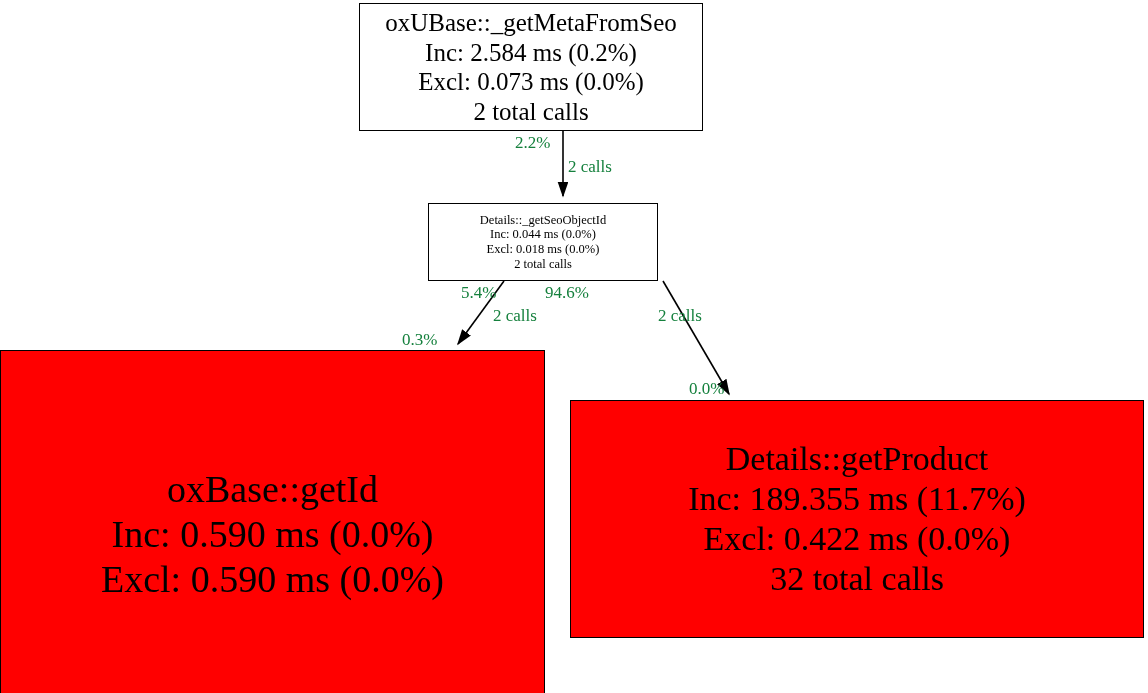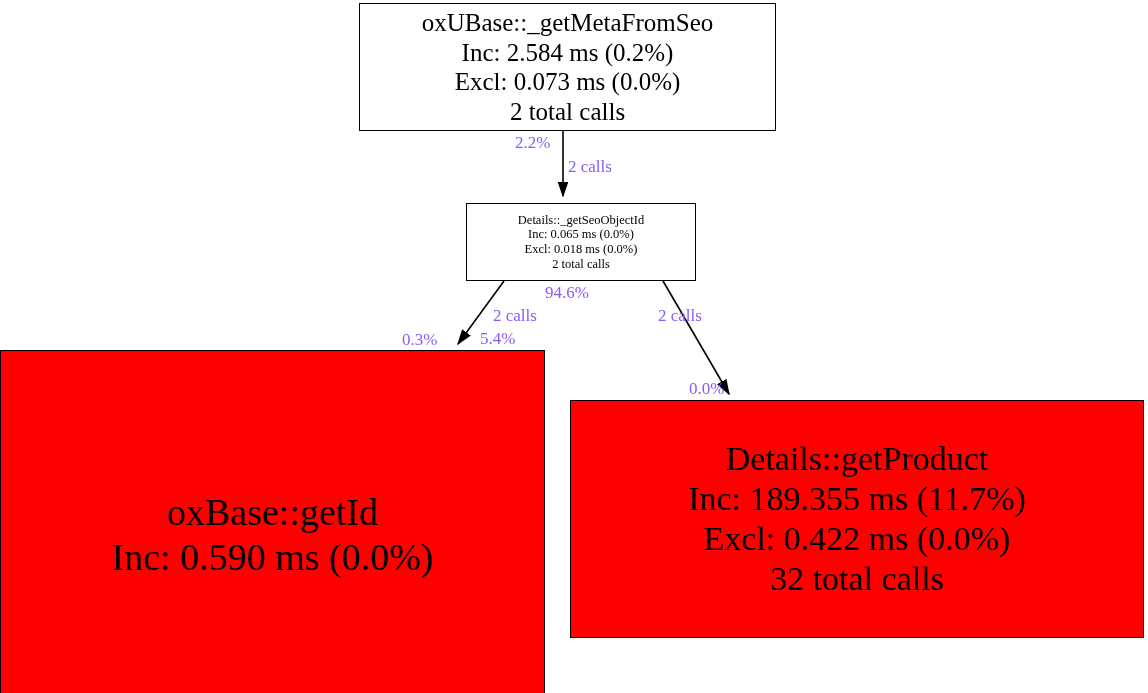--- a/index.html
+++ b/index.html
@@ -29,29 +29,29 @@
     white-space: nowrap;
   }
   .node .line {
     display: block;
   }
 
   
   #node-root {
     left: 359px;
     top: 3px;
-    width: 417px;
+    width: 344px;
     height: 128px;
     background: #ffffff;
     font-size: 25px;
   }
 
   
   #node-seo {
-    left: 466px;
+    left: 428px;
     top: 203px;
     width: 230px;
     height: 78px;
     background: #ffffff;
     font-size: 12.5px;
   }
 
   
   #node-getid {
     left: 0;
@@ -77,21 +77,21 @@
     left: 0;
     top: 0;
     width: 1148px;
     height: 693px;
     pointer-events: none;
   }
 
   .edge-label {
     position: absolute;
     font-family: "Liberation Serif", "DejaVu Serif", serif;
-    color: #8b5cf6;
+    color: #15803d;
     white-space: nowrap;
     line-height: 1;
   }
   .lbl-sm { font-size: 17px; }
 </style>
 </head>
 <body>
 
 <div id="canvas">
 
@@ -112,45 +112,46 @@
 
     <g>
       <line x1="663" y1="281" x2="729" y2="394" stroke="#000000" stroke-width="1.6" marker-end="url(#arrowhead)"></line>
     </g>
   </svg>
 
   <div class="edge-label lbl-sm" style="left:515px; top:134px;">2.2%</div>
   <div class="edge-label lbl-sm" style="left:568px; top:158px;">2 calls</div>
   <div class="edge-label lbl-sm" style="left:494px; top:180px;margin-top:30px;">100.0%</div>
 
-  <div class="edge-label lbl-sm" style="left:480px; top:284px;margin-top:46px;">5.4%</div>
+  <div class="edge-label lbl-sm" style="left:461px; top:284px;">5.4%</div>
   <div class="edge-label lbl-sm" style="left:493px; top:307px;">2 calls</div>
   <div class="edge-label lbl-sm" style="left:402px; top:331px;">0.3%</div>
 
   <div class="edge-label lbl-sm" style="left:545px; top:284px;">94.6%</div>
   <div class="edge-label lbl-sm" style="left:658px; top:307px;">2 calls</div>
   <div class="edge-label lbl-sm" style="left:681px; top:380px;margin-left:8px;">0.0%</div>
 
   <div class="node" id="node-root" style="background: rgb(255, 255, 255); border-color: rgb(0, 0, 0);">
     <span class="line">oxUBase::_getMetaFromSeo</span>
     <span class="line">Inc: 2.584 ms (0.2%)</span>
     <span class="line">Excl: 0.073 ms (0.0%)</span>
     <span class="line">2 total calls</span>
   </div>
 
   <div class="node" id="node-seo" style="background: rgb(255, 255, 255); border-color: rgb(0, 0, 0);">
     <span class="line">Details::_getSeoObjectId</span>
-    <span class="line">Inc: 0.065 ms (0.0%)</span>
+    <span class="line">Inc: 0.044 ms (0.0%)</span>
     <span class="line">Excl: 0.018 ms (0.0%)</span>
     <span class="line">2 total calls</span>
   </div>
 
   <div class="node" id="node-getid" style="background: rgb(255, 0, 0); border-color: rgb(0, 0, 0);">
     <span class="line">oxBase::getId</span>
     <span class="line">Inc: 0.590 ms (0.0%)</span>
+    <span class="line">Excl: 0.590 ms (0.0%)</span>
   </div>
 
   <div class="node" id="node-getproduct" style="background: rgb(255, 0, 0); border-color: rgb(0, 0, 0);">
     <span class="line">Details::getProduct</span>
     <span class="line">Inc: 189.355 ms (11.7%)</span>
     <span class="line">Excl: 0.422 ms (0.0%)</span>
     <span class="line">32 total calls</span>
   </div>
 
 </div>

